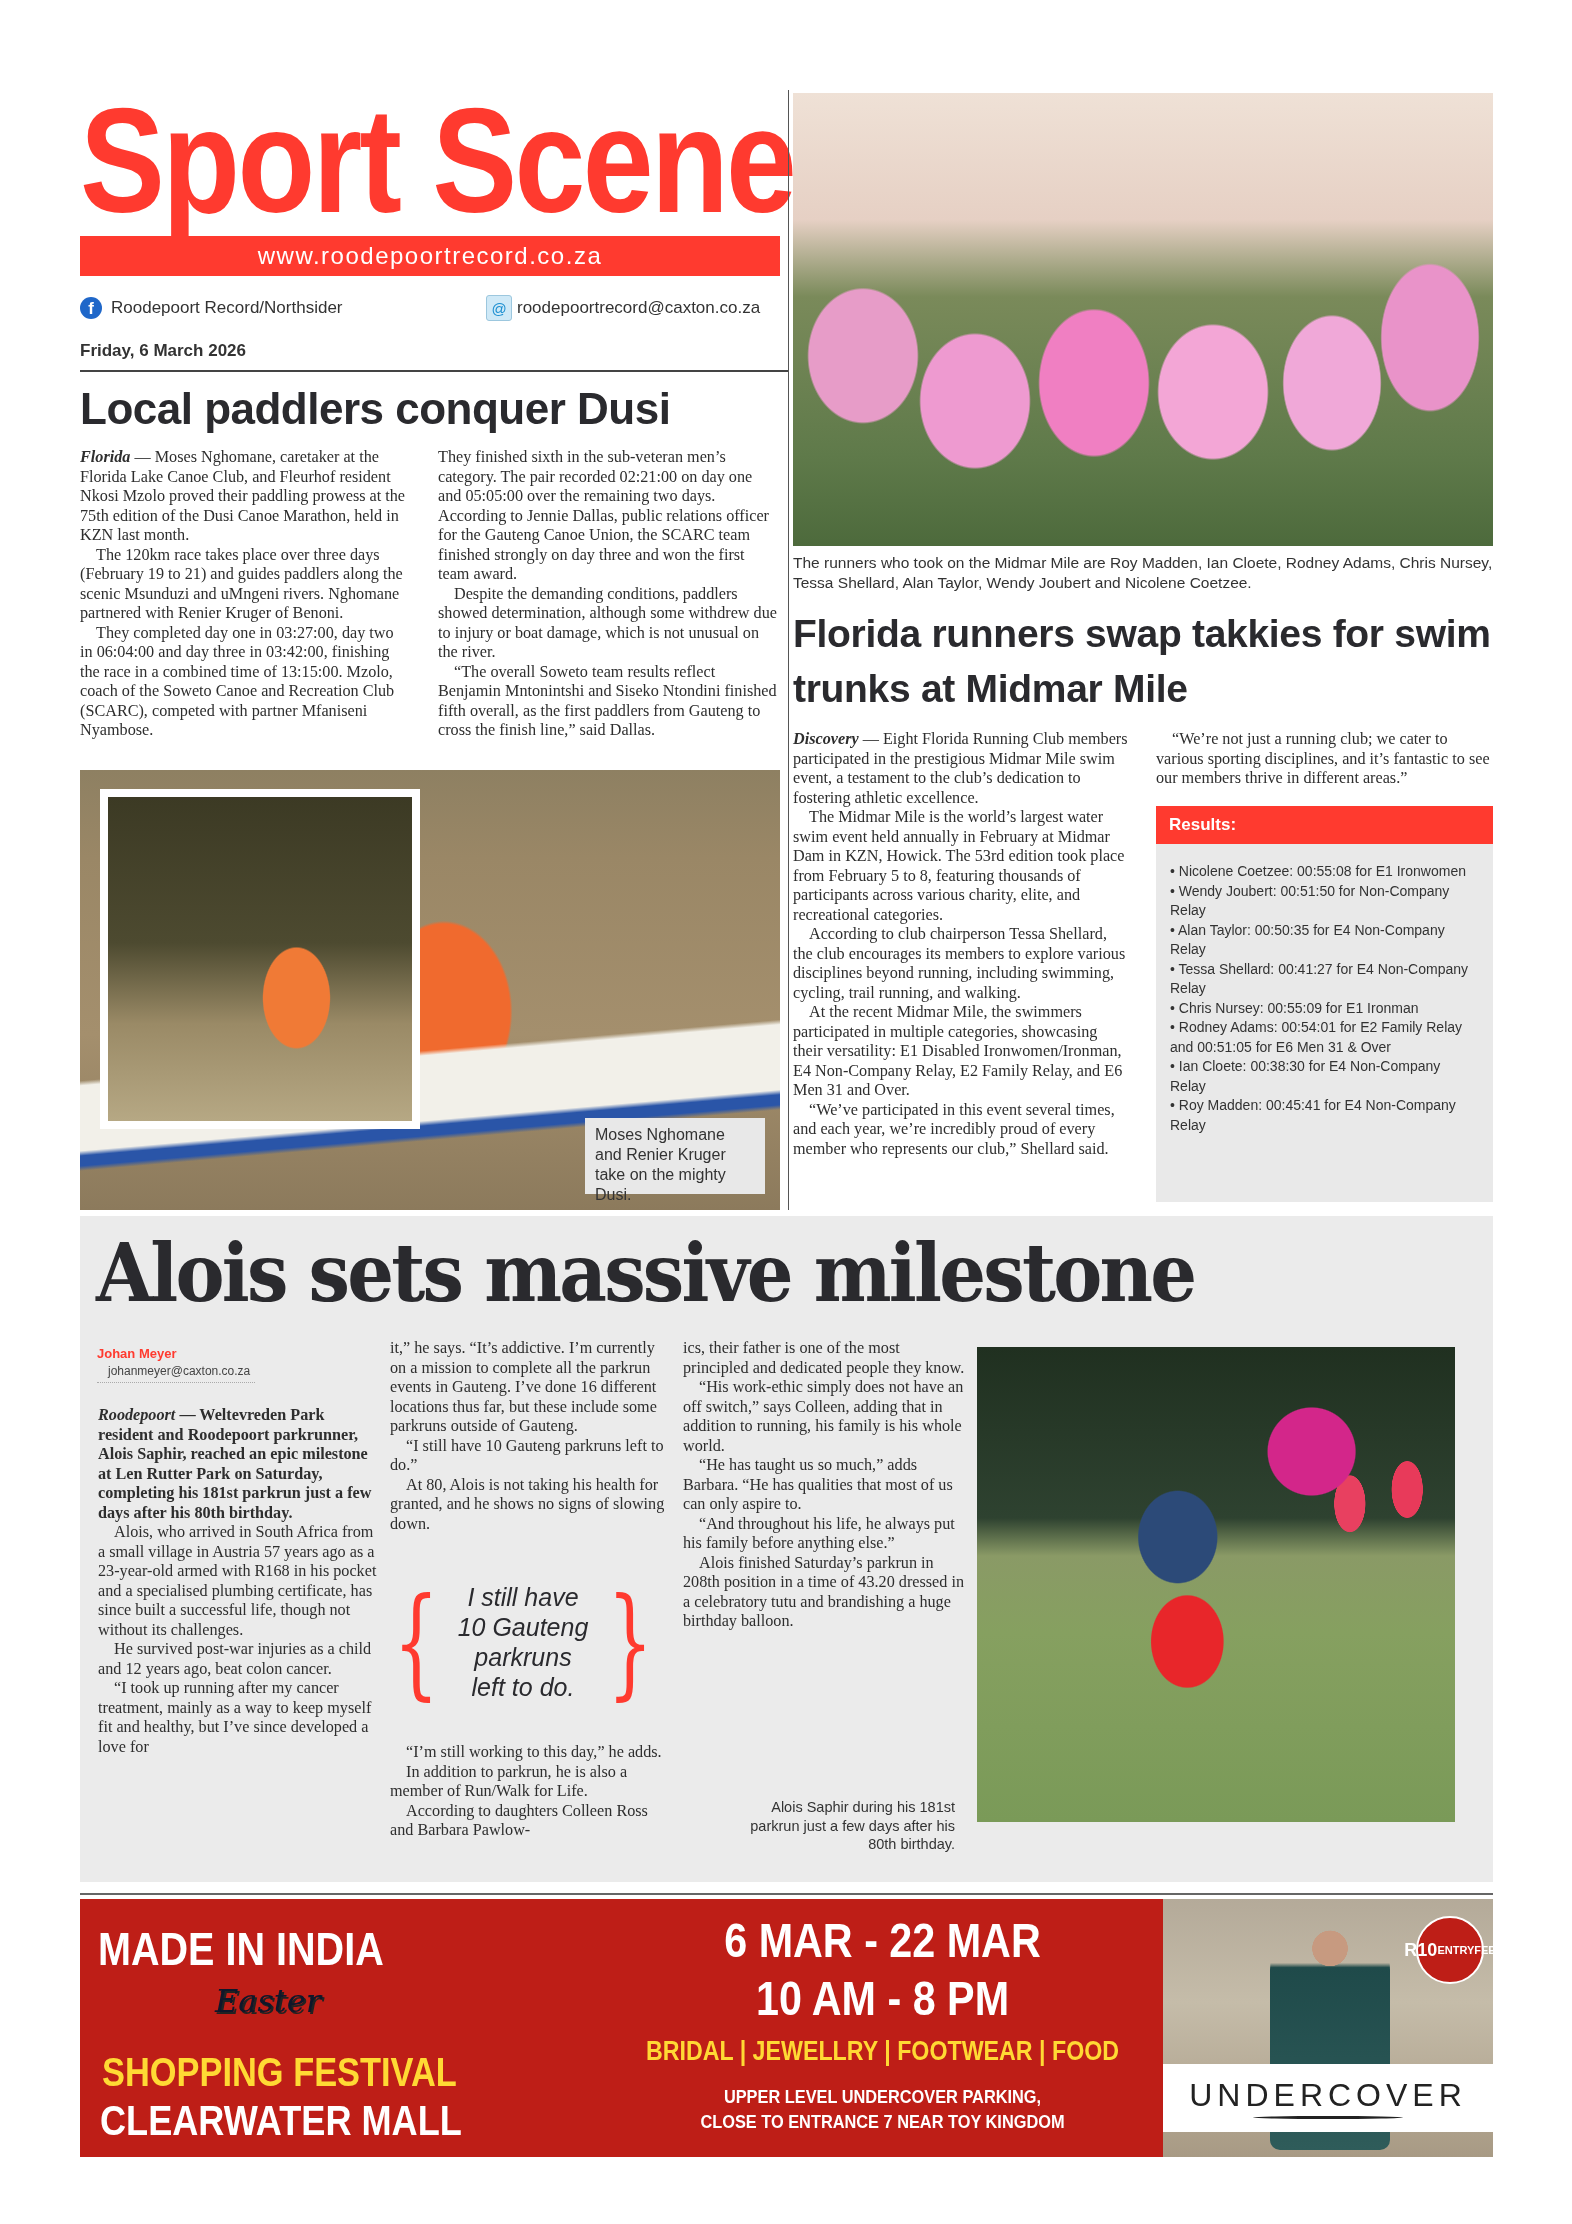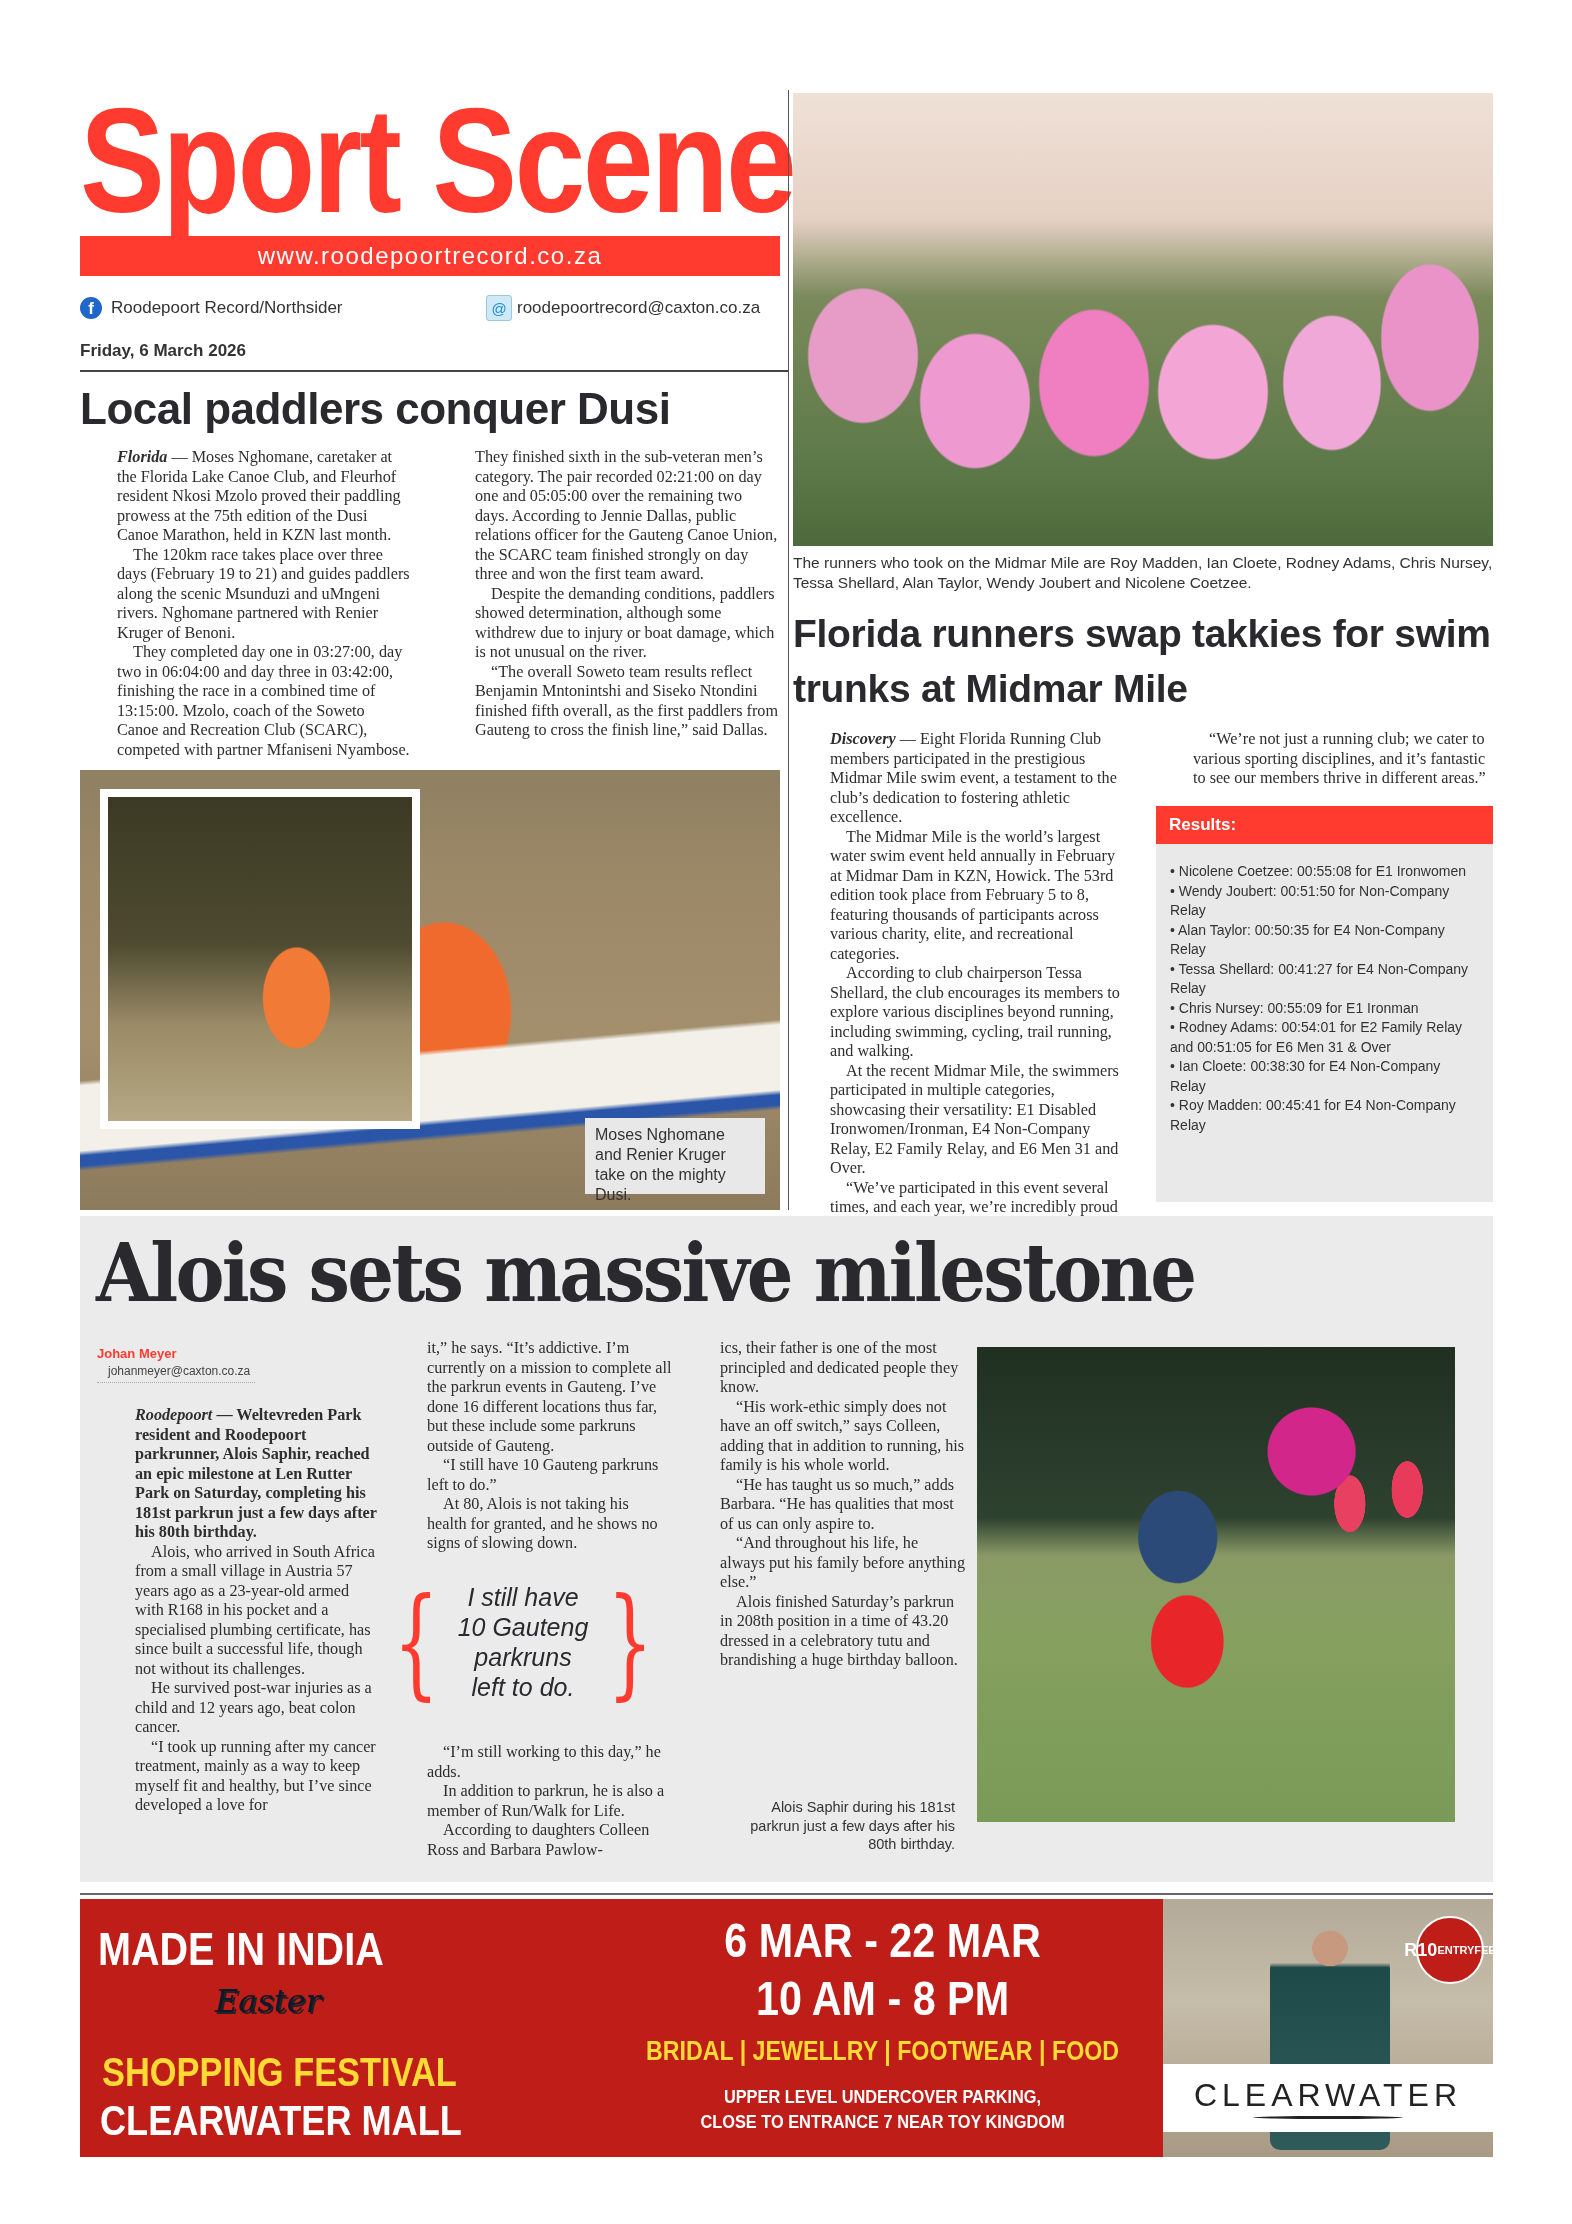--- a/index.html
+++ b/index.html
@@ -13,21 +13,21 @@
   .social-row { left: 80px; top: 294px; width: 700px; height: 28px; font-family: "Liberation Sans", sans-serif; font-size: 17px; color: #333; display: flex; align-items: center; }
   .fb-icon { width: 22px; height: 22px; border-radius: 50%; background: #1f67c9; color: #fff; font-weight: 700; font-size: 17px; display: inline-flex; align-items: flex-end; justify-content: center; overflow: hidden; margin-right: 9px; }
   .mail-icon { width: 26px; height: 26px; background: #cfe9f7; border: 1px solid #9cc7de; border-radius: 3px; color: #1d8fd1; font-size: 15px; display: inline-flex; align-items: center; justify-content: center; margin-right: 5px; }
   .date-line { left: 80px; top: 341px; font-family: "Liberation Sans", sans-serif; font-weight: 700; font-size: 17px; color: #333; }
   .rule-top { left: 80px; top: 370px; width: 708px; height: 2px; background: #444; }
   .vrule { left: 788px; top: 90px; width: 1px; height: 1120px; background: #555; }
 
   
   .a1-headline { left: 80px; top: 384px; font-family: "Liberation Sans", sans-serif; font-size: 44px; color: #2a2a2e; letter-spacing: -0.5px; white-space: nowrap; }
   .body-col { font-family: "Liberation Serif", serif; font-size: 16.2px; line-height: 19.5px; color: #2e2e2e; }
-  .body-col p { text-indent: 16px; margin-left: 37px; }
+  .body-col p { text-indent: 16px; }
   .body-col p.first { text-indent: 0; }
   .dateline { font-style: italic; font-weight: 700; }
 
   
   .photo { overflow: hidden; }
   .photo-runners { left: 793px; top: 93px; width: 700px; height: 453px; background:
       radial-gradient(ellipse 90px 110px at 10% 58%, #e79cc8 60%, transparent 62%),
       radial-gradient(ellipse 90px 110px at 26% 68%, #ee9ad0 60%, transparent 62%),
       radial-gradient(ellipse 90px 120px at 43% 64%, #f07fc2 60%, transparent 62%),
       radial-gradient(ellipse 90px 110px at 60% 66%, #f3a6d6 60%, transparent 62%),
@@ -198,15 +198,15 @@
   <div>CLOSE TO ENTRANCE 7 NEAR TOY KINGDOM</div>
 </div>
 <div class="abs ad-photo"></div>
 <div class="abs ad-model"></div>
 <div class="abs entry-badge">
   <span class="big">R10</span>
   <span class="small">ENTRY</span>
   <span class="small">FEE</span>
 </div>
 <div class="abs ad-logo-box">
-  <span class="ad-logo-text">CLEARWATER</span>
+  <span class="ad-logo-text">UNDERCOVER</span>
   <span class="ad-logo-swoosh"></span>
 </div>
 
 </body></html>

